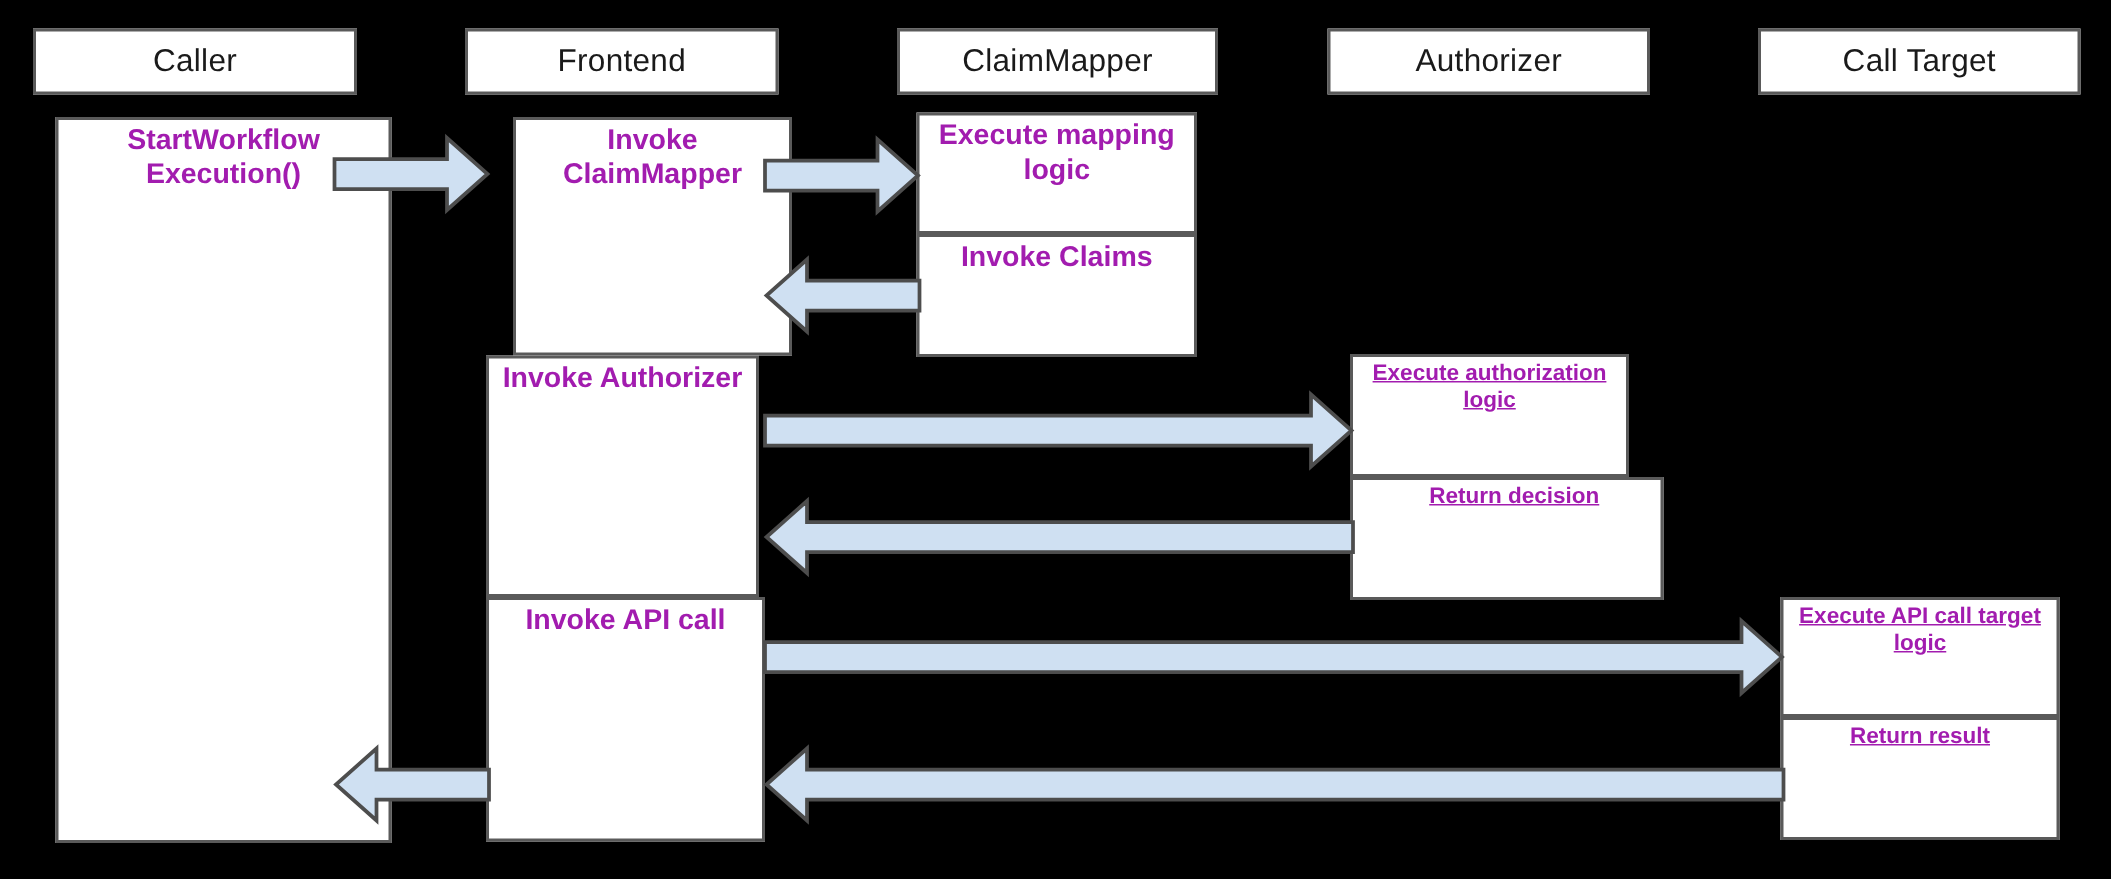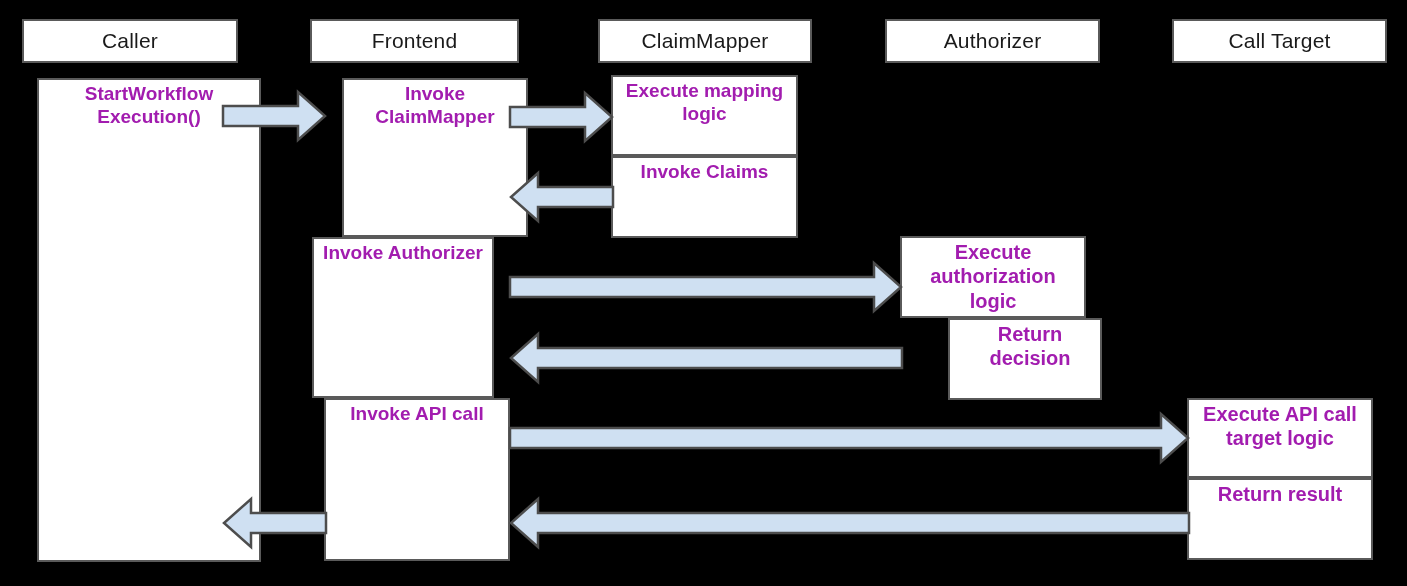--- a/index.html
+++ b/index.html
@@ -37,21 +37,22 @@
     align-items: flex-start;
     justify-content: center;
     text-align: center;
     color: #a21caf;
     font-size: 19px;
     font-weight: bold;
     line-height: 1.22;
     padding: 2px 6px;
   }
   .act-box.small {
-    font-size: 20px;
+    font-size: 15px;
+    text-decoration: underline;
   }
   .arrow {
     position: absolute;
   }
   .arrow svg {
     display: block;
     width: 100%;
     height: 100%;
     overflow: visible;
   }
@@ -82,41 +83,41 @@
   </div>
 
   <div class="act-box" style="left:37px; top:78px; width:224px; height:484px;">
     <span>StartWorkflow Execution()</span>
   </div>
 
   <div class="act-box" style="left:342px; top:78px; width:186px; height:159px;">
     <span>Invoke ClaimMapper</span>
   </div>
 
-  <div class="act-box" style="left:312px; top:237px; width:182px; height:161px;">
+  <div class="act-box" style="left:324px; top:237px; width:182px; height:161px;">
     <span>Invoke Authorizer</span>
   </div>
 
   <div class="act-box" style="left:324px; top:398px; width:186px; height:163px;">
     <span>Invoke API call</span>
   </div>
 
   <div class="act-box" style="left:611px; top:75px; width:187px; height:81px;">
     <span>Execute mapping logic</span>
   </div>
 
   <div class="act-box" style="left:611px; top:156px; width:187px; height:82px;">
     <span>Invoke Claims</span>
   </div>
 
   <div class="act-box small" style="left:900px; top:236px; width:186px; height:82px;">
     <span>Execute authorization logic</span>
   </div>
 
-  <div class="act-box small" style="left:948px; top:318px; width:154px; height:82px;padding-left:16px;">
+  <div class="act-box small" style="left:900px; top:318px; width:209px; height:82px;padding-left:16px;">
     <span>Return decision</span>
   </div>
 
   <div class="act-box small" style="left:1187px; top:398px; width:186px; height:80px;">
     <span>Execute API call target logic</span>
   </div>
 
   <div class="act-box small" style="left:1187px; top:478px; width:186px; height:82px;">
     <span>Return result</span>
   </div>

